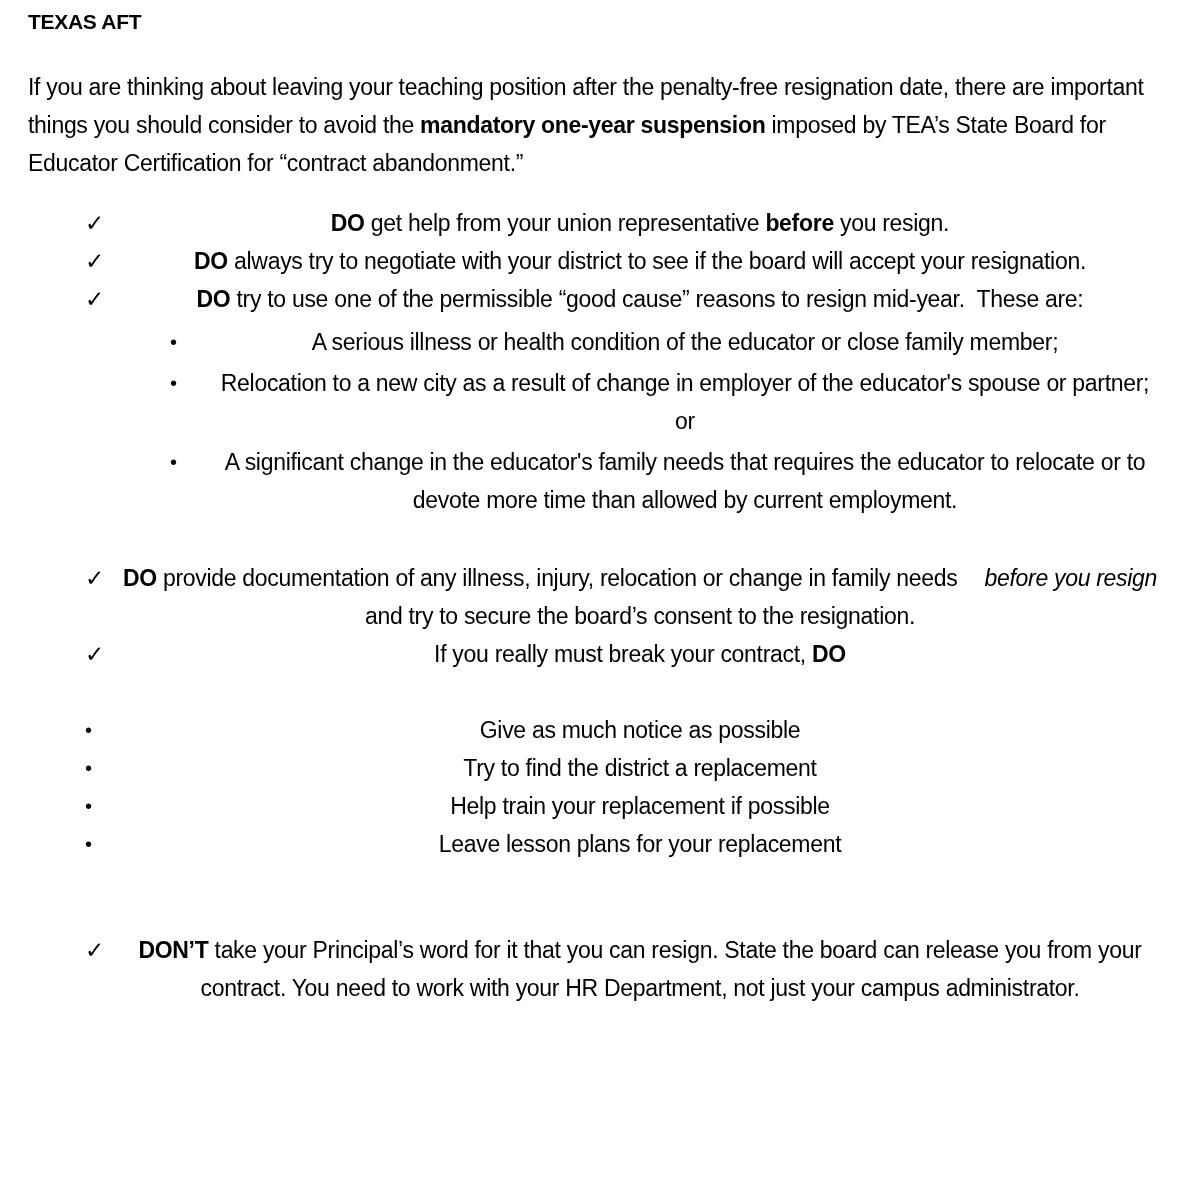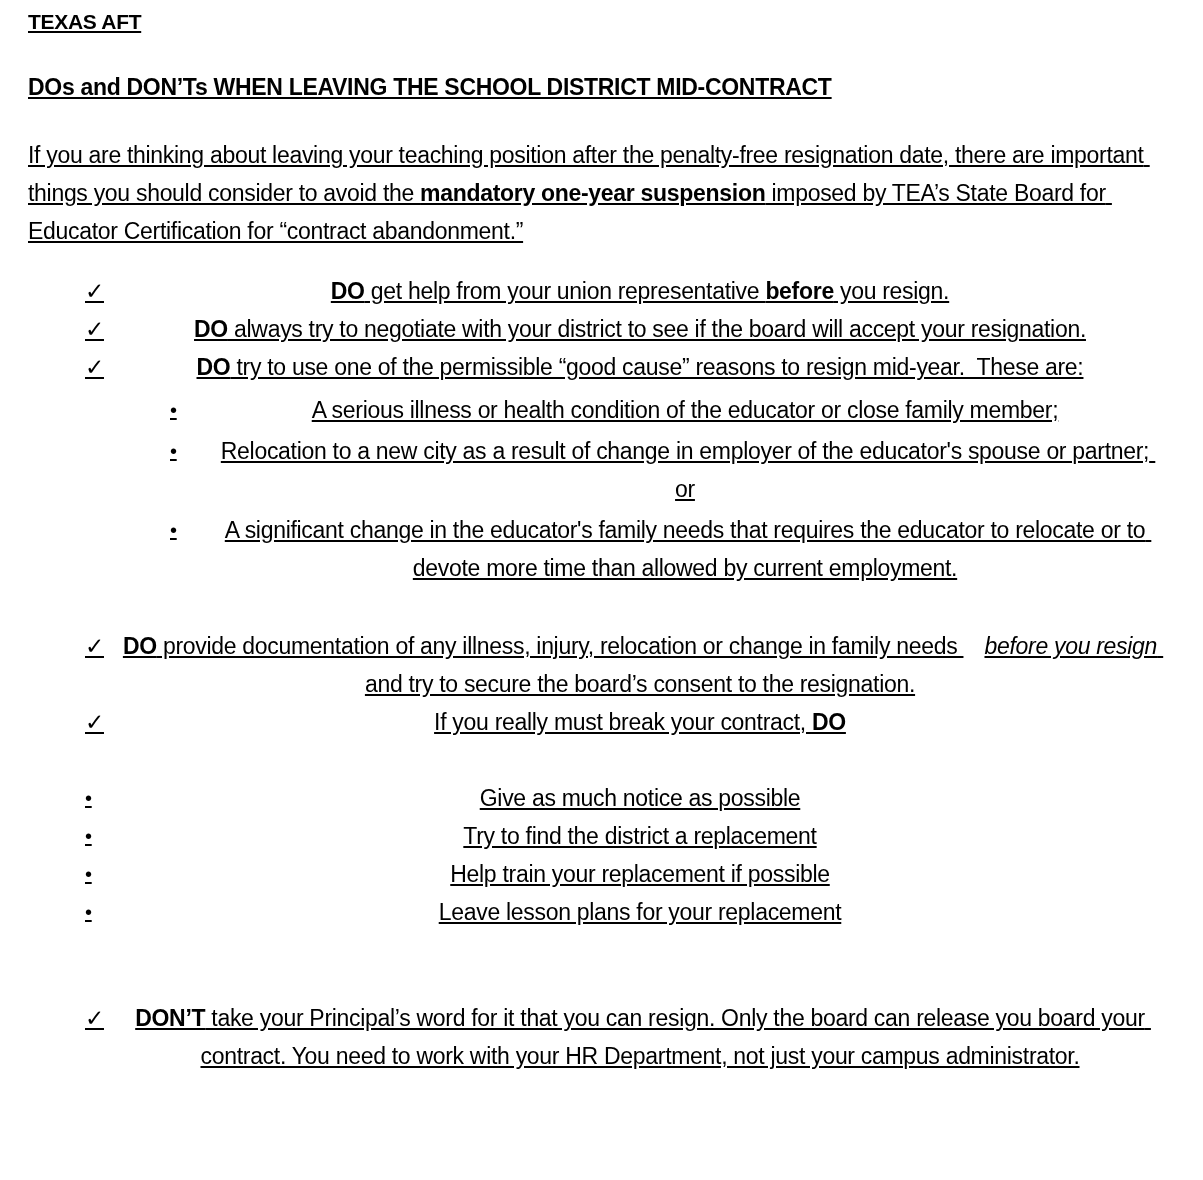--- a/index.html
+++ b/index.html
@@ -12,21 +12,20 @@
     height: 1180px;
     box-sizing: border-box;
     padding: 8px 45px 0 28px;
     background: #ffffff;
     color: #000000;
     font-family: "Liberation Sans", "DejaVu Sans", sans-serif;
     font-size: 23px;
     line-height: 38px;
     letter-spacing: -0.3px;
     overflow: hidden;
-    text-decoration: underline;
   }
   .b { font-weight: bold; }
   .i { font-style: italic; margin-left: 21px; }
   p, ul { margin: 0; padding: 0; white-space: pre-wrap; }
   .doc-title {
     font-size: 21px;
     font-weight: bold;
     line-height: 28px;
     margin: 0 0 32px 0;
   }
@@ -68,27 +67,26 @@
   .m-after-list2 { margin-bottom: 38px; }
   .m-after-plain { margin-bottom: 68px; }
 </style>
 </head>
 <body>
 
 <div class="page">
 
   <p class="doc-title">TEXAS AFT</p>
 
-  <p class="doc-heading">DOs and DON’Ts WHEN LEAVING THE SCHOOL DISTRICT MID-CONTRACT</p>
 
   <p class="intro"><span>If you are thinking about leaving your teaching position after the penalty-free resignation date, there are important things you should consider to avoid the </span><span class="b">mandatory one-year suspension</span><span> imposed by TEA’s State Board for Educator Certification for “contract abandonment.”</span></p>
 
   <ul class="doc-list level-check m-after-list1"><li><span class="marker">✓</span><span class="txt"><span class="b">DO</span><span> get help from your union representative </span><span class="b">before</span><span> you resign.</span></span></li><li><span class="marker">✓</span><span class="txt"><span class="b">DO</span><span> always try to negotiate with your district to see if the board will accept your resignation.</span></span></li><li><span class="marker">✓</span><span class="txt"><span class="b">DO</span><span> try to use one of the permissible “good cause” reasons to resign mid-year.  These are:</span></span></li></ul>
 
   <ul class="doc-list level-dot m-after-sublist"><li><span class="marker">•</span><span class="txt"><span>A serious illness or health condition of the educator or close family member;</span></span></li><li><span class="marker">•</span><span class="txt"><span>Relocation to a new city as a result of change in employer of the educator's spouse or partner; or</span></span></li><li><span class="marker">•</span><span class="txt"><span>A significant change in the educator's family needs that requires the educator to relocate or to devote more time than allowed by current employment.</span></span></li></ul>
 
   <ul class="doc-list level-check m-after-list2"><li><span class="marker">✓</span><span class="txt"><span class="b">DO</span><span> provide documentation of any illness, injury, relocation or change in family needs </span><span class="i">before you resign</span><span> and try to secure the board’s consent to the resignation.</span></span></li><li><span class="marker">✓</span><span class="txt"><span>If you really must break your contract, </span><span class="b">DO</span></span></li></ul>
 
   <ul class="doc-list level-dot-shallow m-after-plain"><li><span class="marker">•</span><span class="txt"><span>Give as much notice as possible</span></span></li><li><span class="marker">•</span><span class="txt"><span>Try to find the district a replacement</span></span></li><li><span class="marker">•</span><span class="txt"><span>Help train your replacement if possible</span></span></li><li><span class="marker">•</span><span class="txt"><span>Leave lesson plans for your replacement</span></span></li></ul>
 
-  <ul class="doc-list level-check"><li><span class="marker">✓</span><span class="txt"><span class="b">DON’T</span><span> take your Principal’s word for it that you can resign. Only the board can release you board your contract. You need to work with your HR Department, not just your campus administrator.</span></span></li></ul>
+  <ul class="doc-list level-check"><li><span class="marker">✓</span><span class="txt"><span class="b">DON’T</span><span> take your Principal’s word for it that you can resign. State the board can release you from your contract. You need to work with your HR Department, not just your campus administrator.</span></span></li></ul>
 
 </div>
 
 </body></html>

